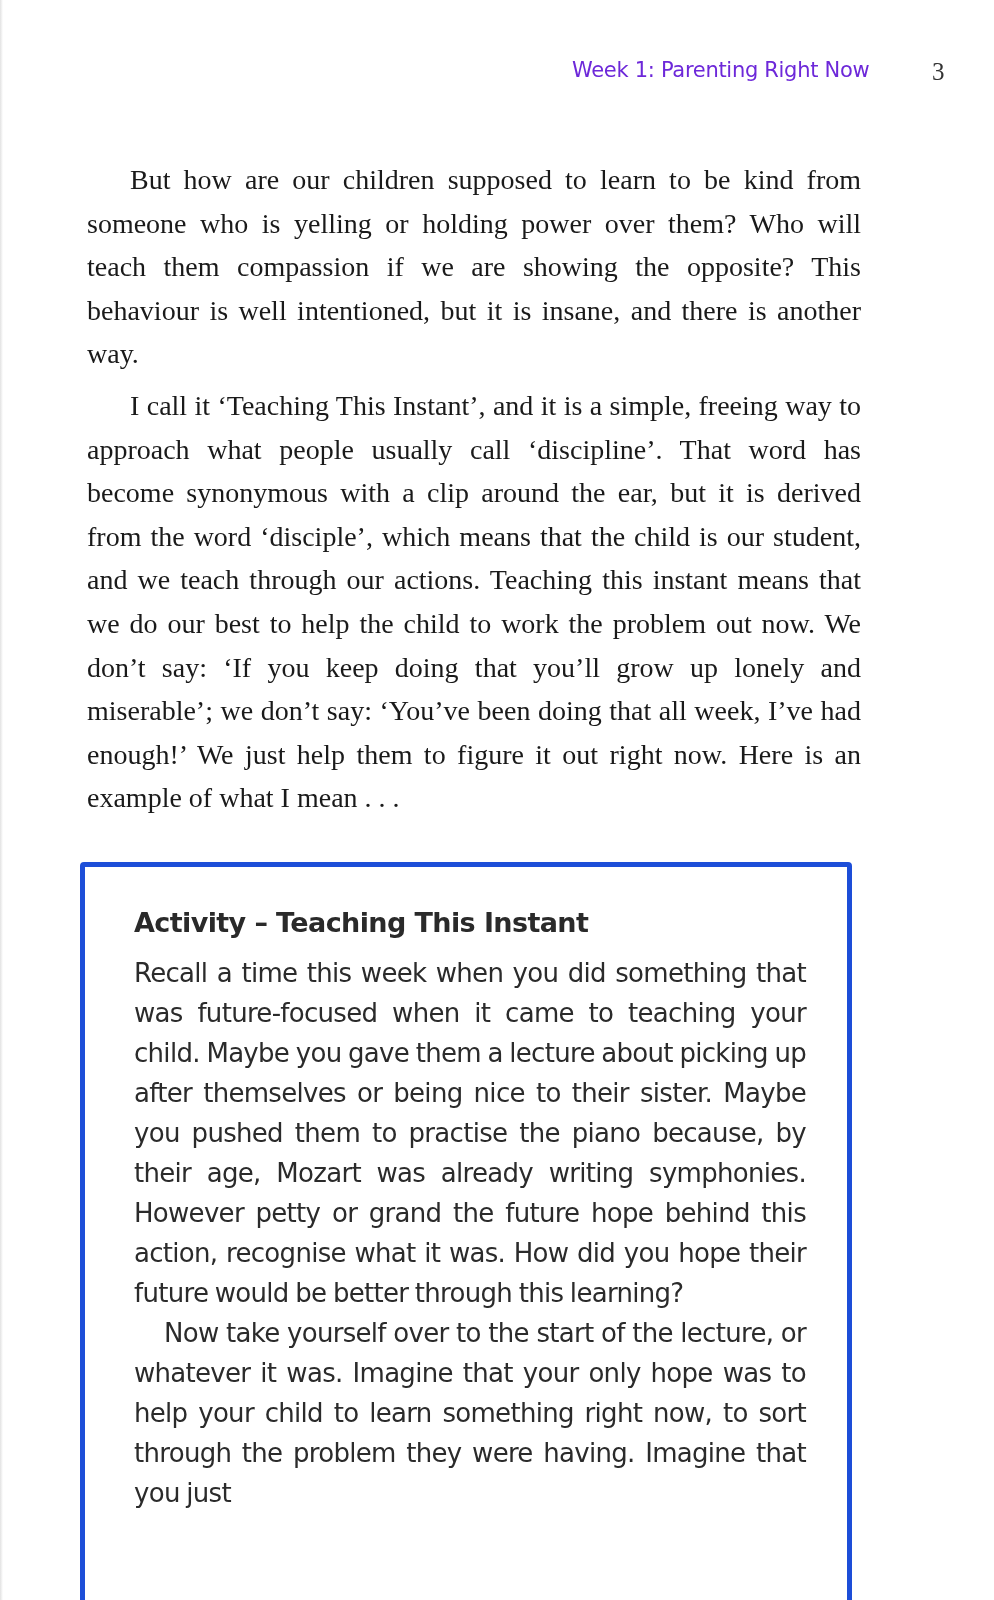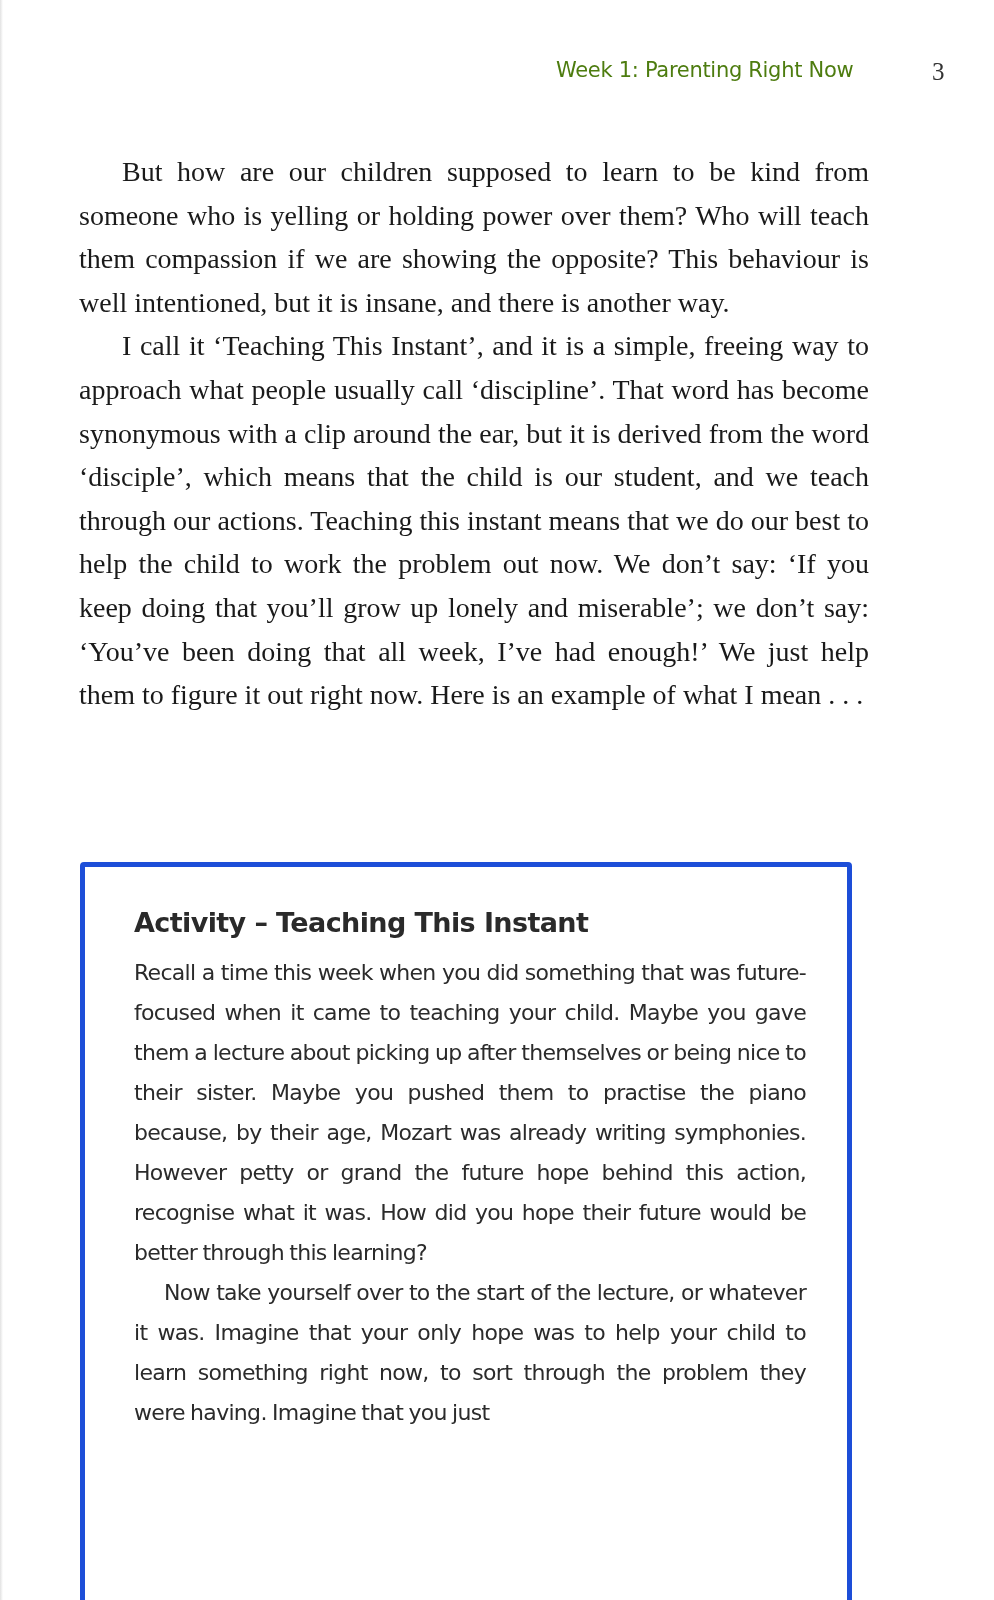--- a/index.html
+++ b/index.html
@@ -2,46 +2,46 @@
 <html><head>
   <meta charset="utf-8">
   <style>
     html, body { margin:0; padding:0; }
     body {
       width:994px; height:1600px; background:#ffffff; position:relative; overflow:hidden;
       color:#1a1a1a;
     }
     .left-edge { position:absolute; left:0; top:0; width:3px; height:1600px; background:linear-gradient(to right,#e2e2e2,#ffffff); }
     .running-head {
-      position:absolute; top:58px; left:556px;
-      font-family:"DejaVu Sans", sans-serif; font-size:21px; color:#4d7c0f; letter-spacing:-0.3px;
+      position:absolute; top:58px; left:572px;
+      font-family:"DejaVu Sans", sans-serif; font-size:21px; color:#6d28d9; letter-spacing:-0.3px;
     }
     .folio {
       position:absolute; top:58px; left:932px;
       font-family:"Liberation Serif", serif; font-size:25px; color:#333;
     }
     .body-text {
       position:absolute; left:79px; top:150px; width:790px;
       font-family:"Liberation Serif", serif; font-size:28px; line-height:43.6px;
       text-align:justify; color:#1a1a1a;
     }
-    .body-text p { margin:0; text-indent:43px; }
+    .body-text p { margin:8px; text-indent:43px; }
     .activity-box {
       position:absolute; left:80px; top:862px; width:772px; height:772px;
       border:5px solid #1d4ed8; border-radius:4px; box-sizing:border-box;
       background:#ffffff;
     }
     .activity-title {
       position:absolute; left:49px; top:40px;
       font-family:"DejaVu Sans", sans-serif; font-weight:bold; font-size:27px; color:#2a2a2a;
       letter-spacing:-0.6px;
     }
     .activity-body {
       position:absolute; left:49px; top:86px; width:672px;
-      font-family:"DejaVu Sans", sans-serif; font-size:22px; line-height:40px; color:#2b2b2b;
+      font-family:"DejaVu Sans", sans-serif; font-size:26px; line-height:40px; color:#2b2b2b;
       text-align:justify; letter-spacing:-0.7px; word-spacing:-1px;
     }
     .activity-body p { margin:0; }
     .activity-body p + p { text-indent:30px; }
   </style>
 </head>
 <body>
 
 <div class="left-edge"></div>
 

